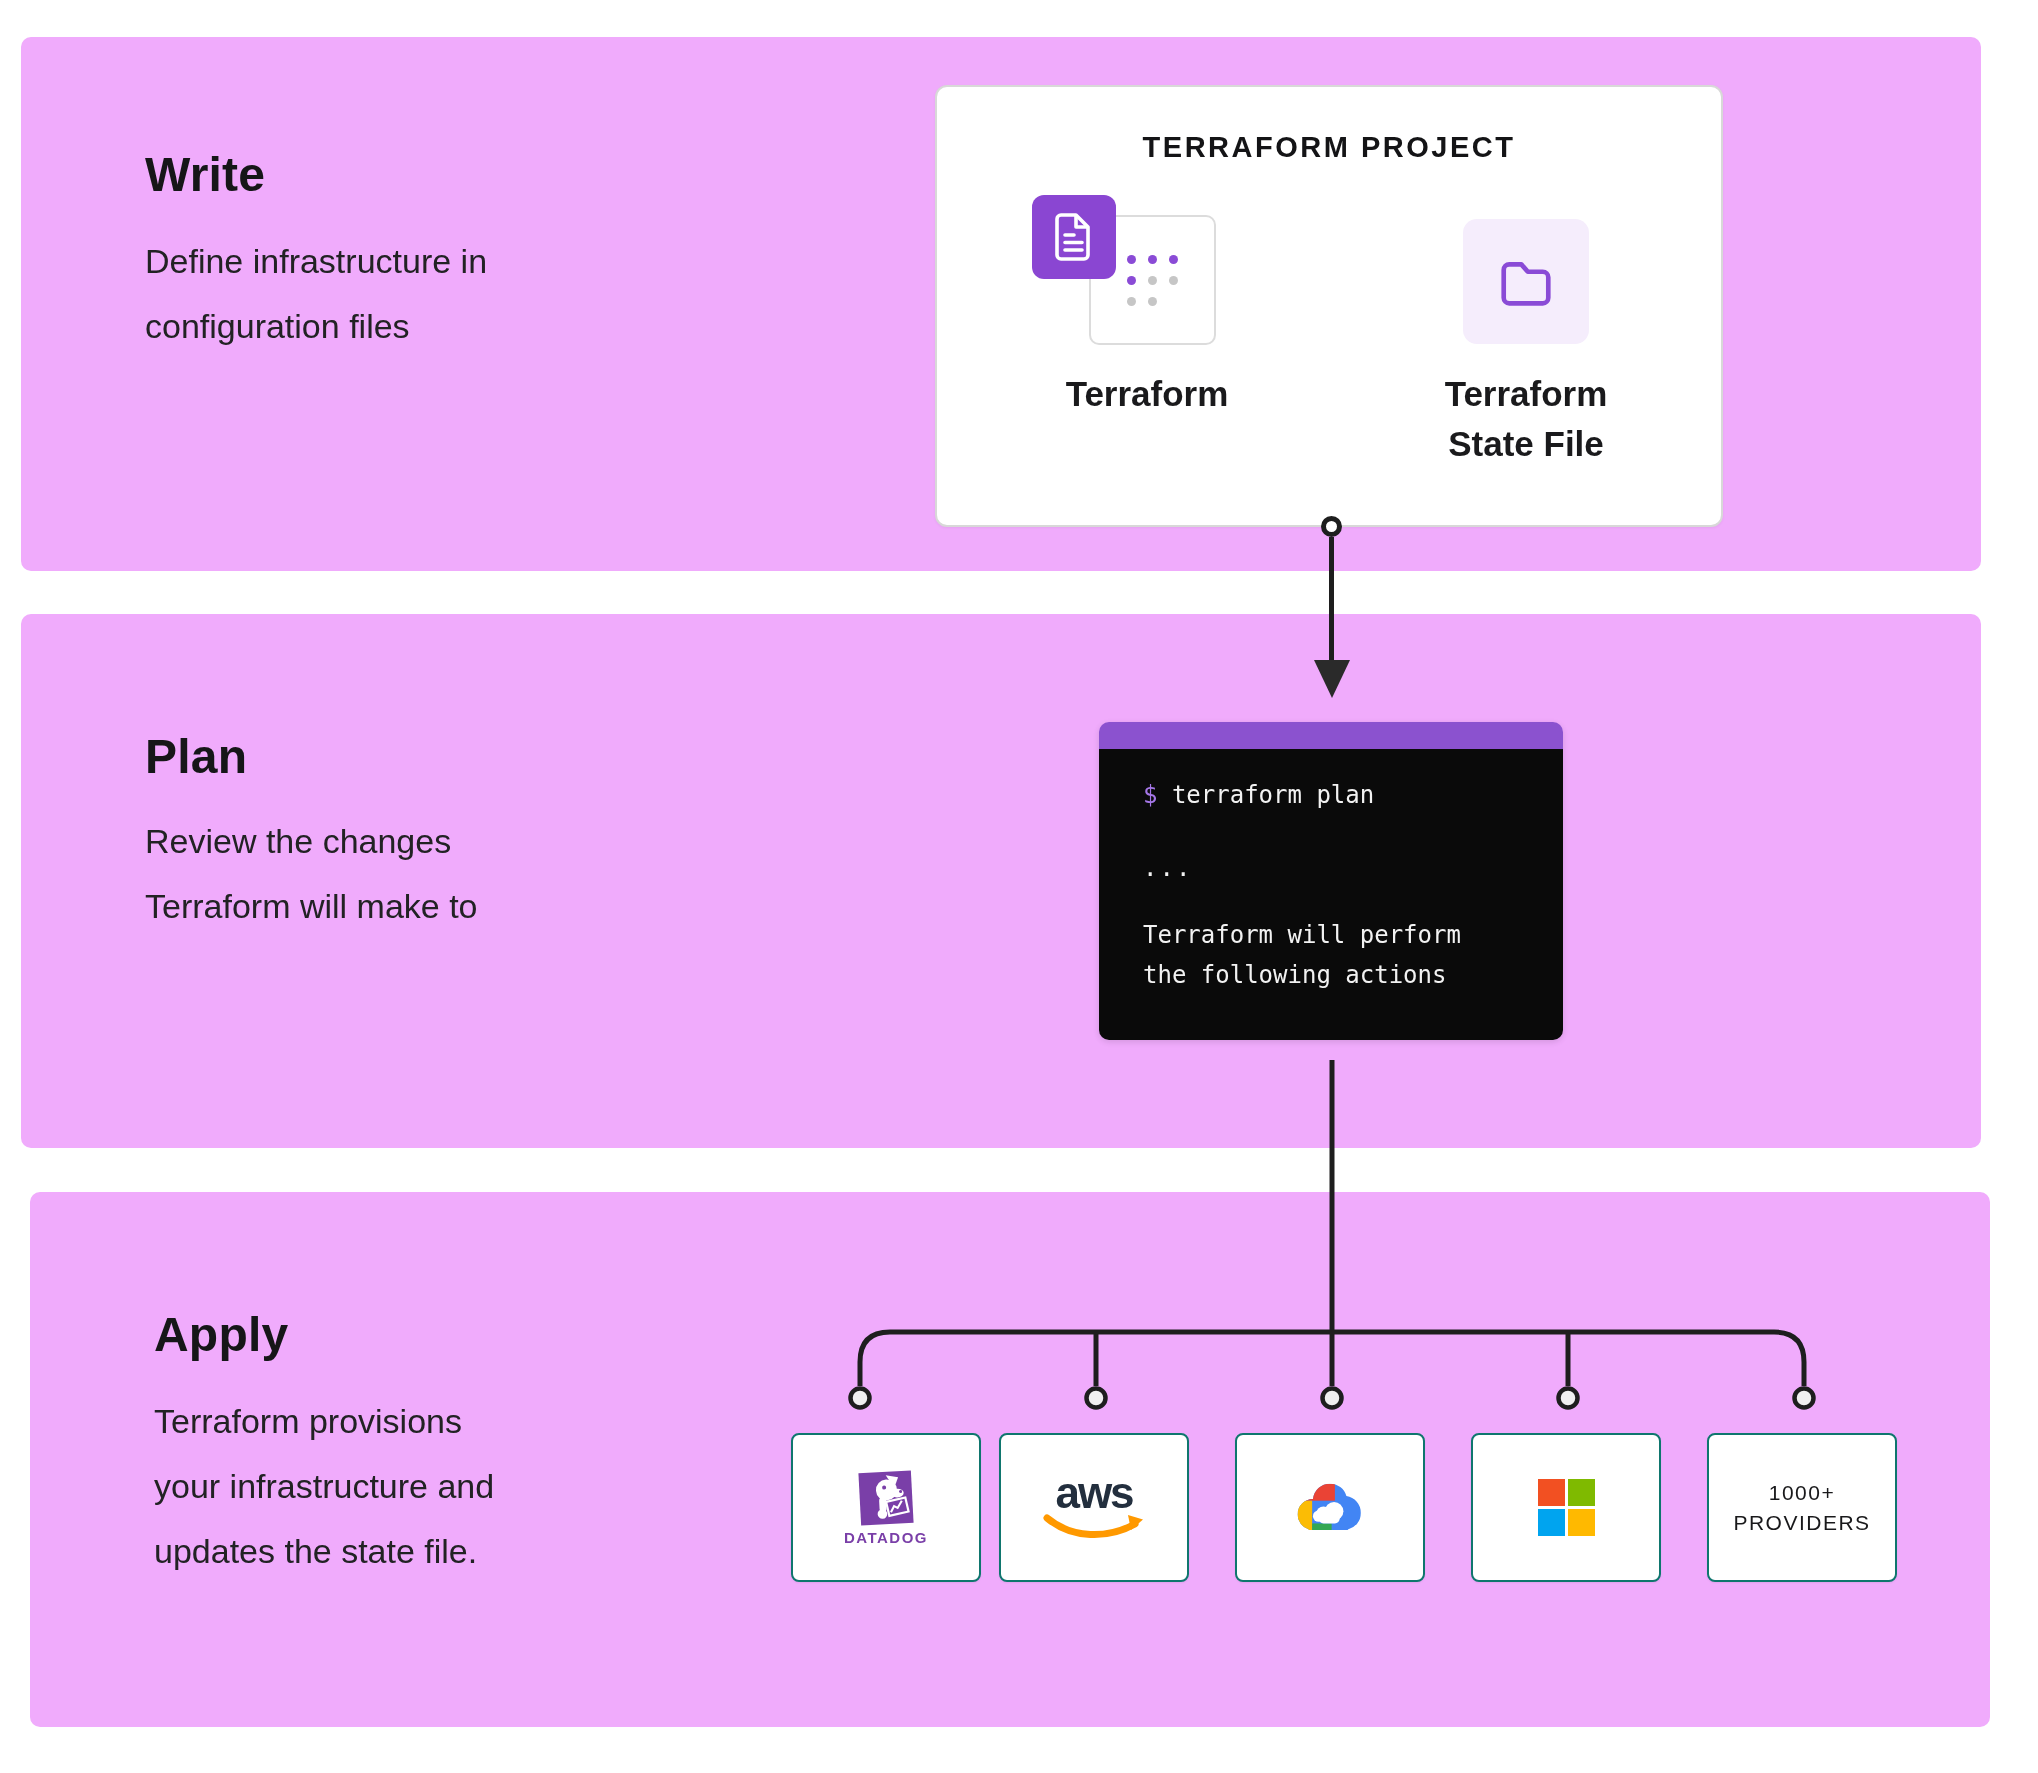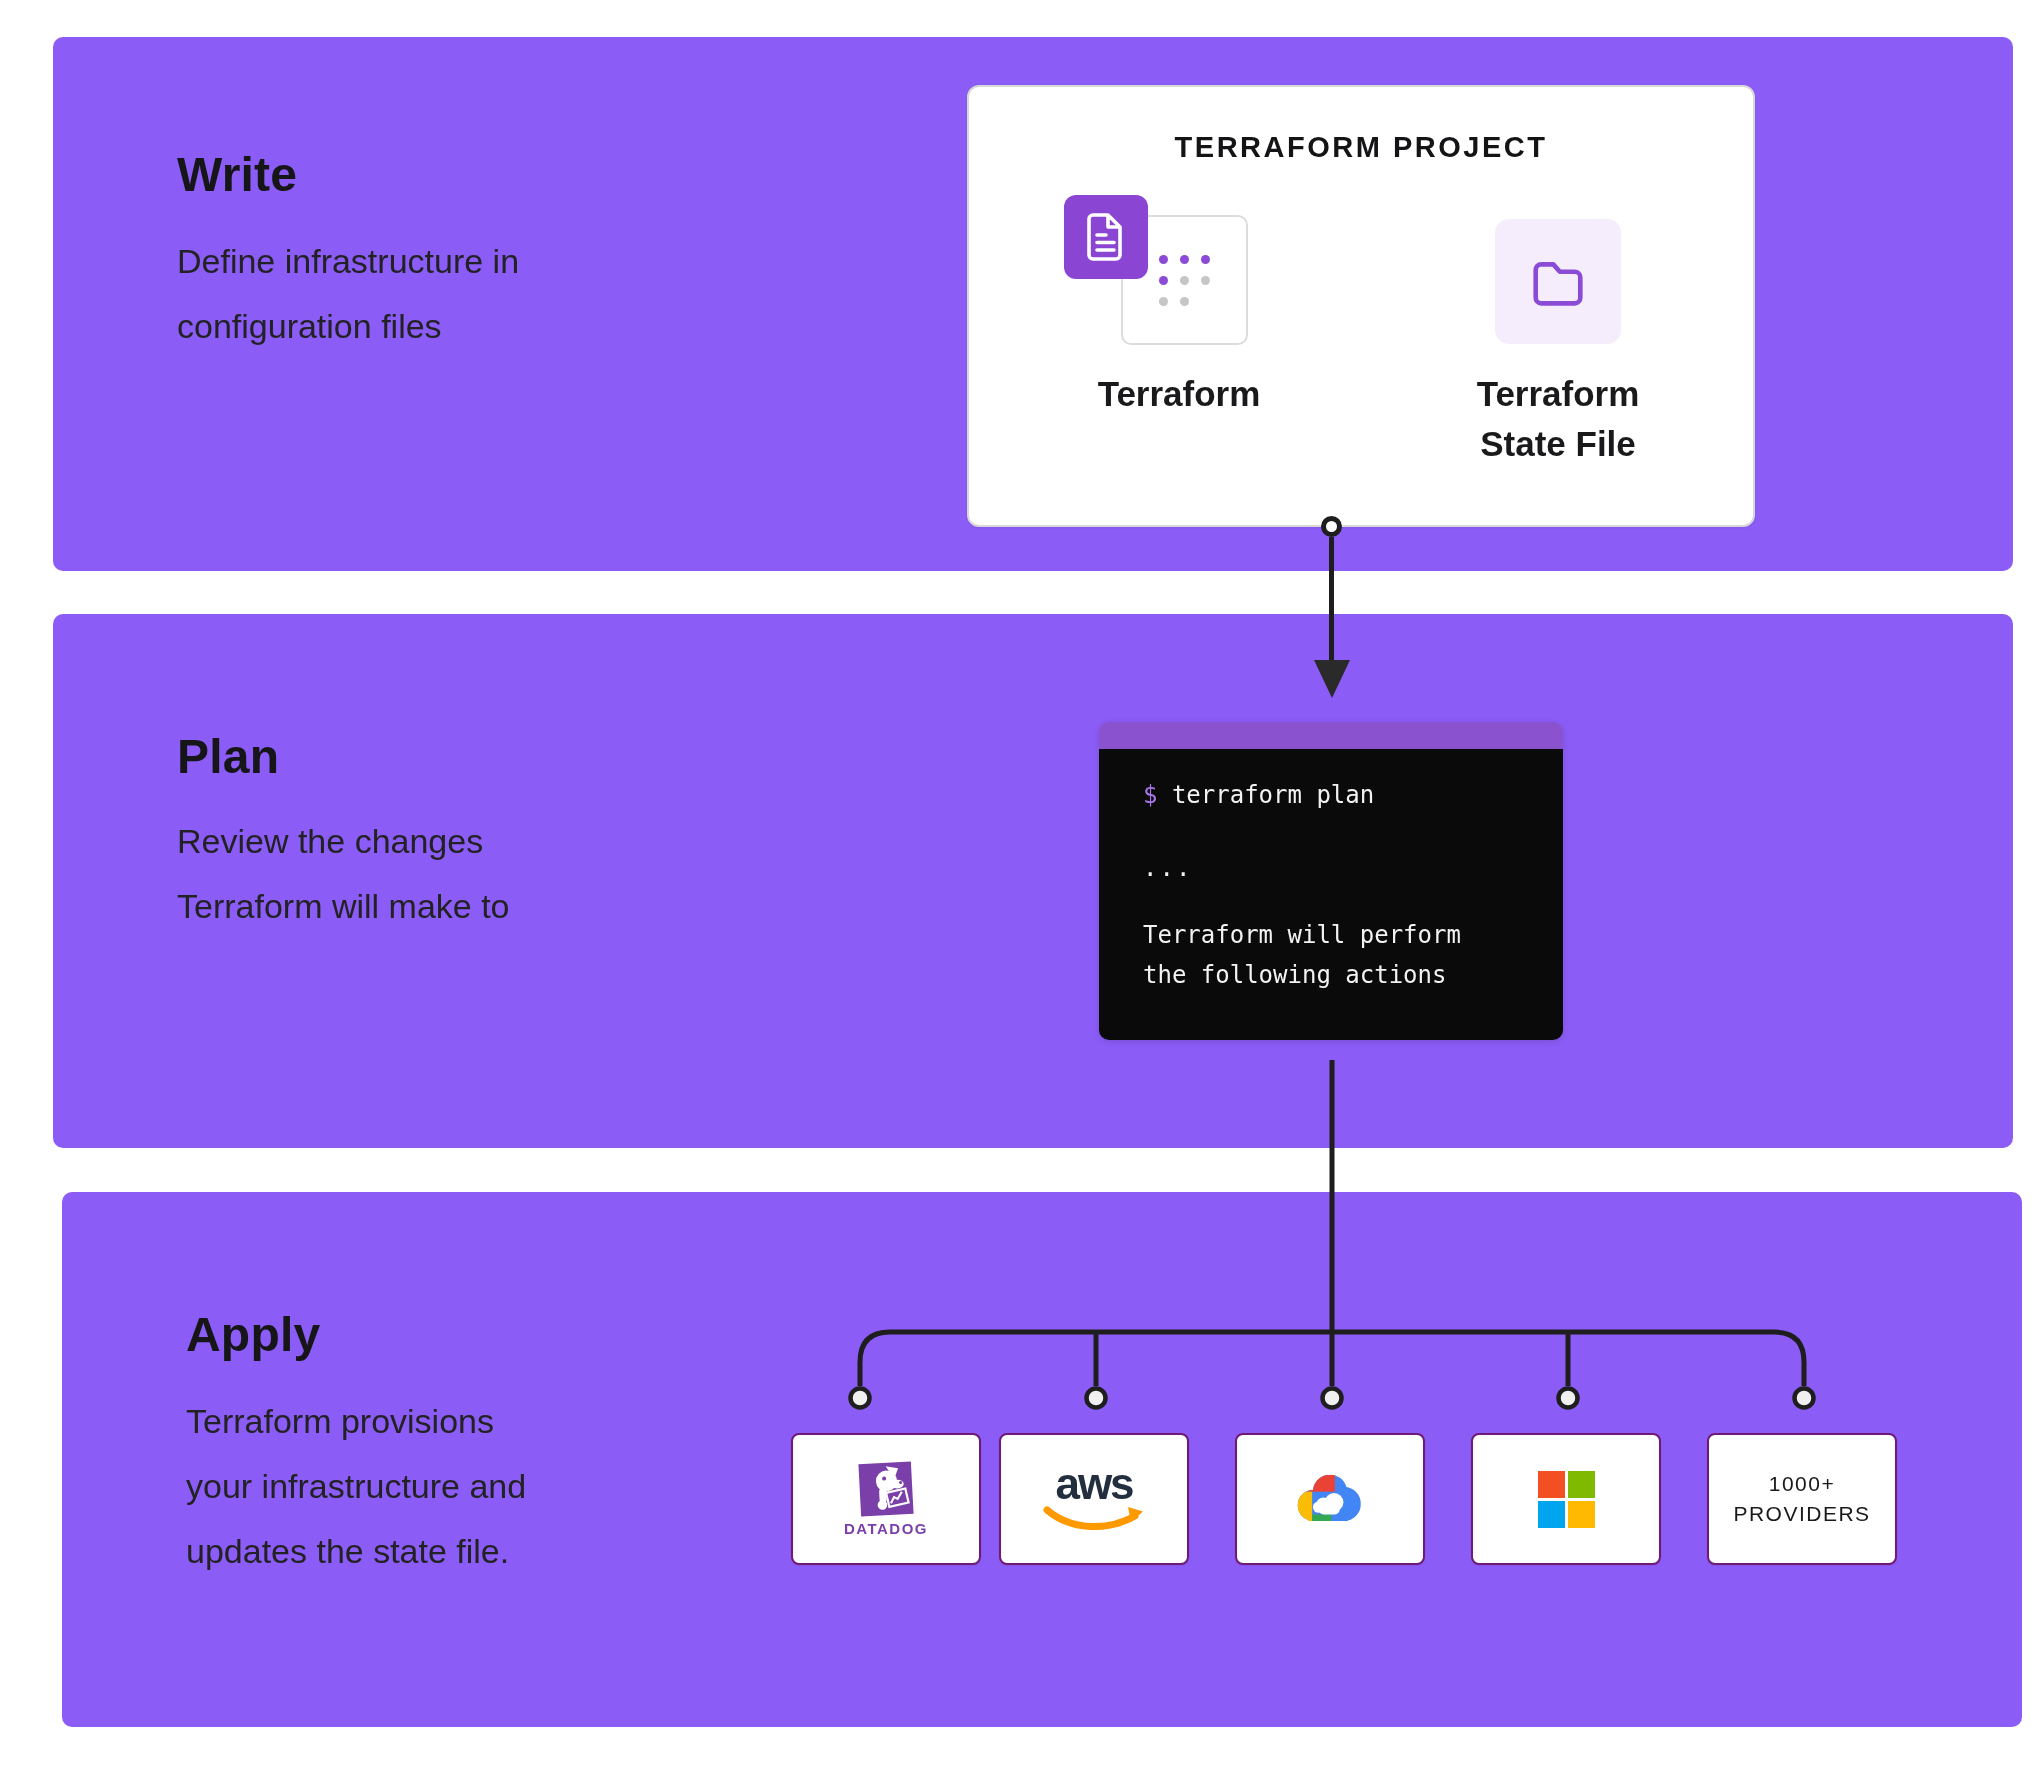--- a/index.html
+++ b/index.html
@@ -7,22 +7,22 @@
   body {
     font-family:"Liberation Sans", sans-serif;
     color:#1b1b1d;
     width:2038px; height:1773px;
     position:relative;
   }
   .page { position:absolute; left:0; top:0; width:2038px; height:1773px; }
 
   
   .panel {
-    position:absolute; left:53px; width:1960px;
-    background:#8b5cf6; border-radius:10px;
+    position:absolute; left:21px; width:1960px;
+    background:#f0abfc; border-radius:10px;
   }
   .panel-write { top:37px;  height:534px; }
   .panel-plan  { top:614px; height:534px; }
   .panel-apply { top:1192px; height:535px;margin-left:9px; }
 
   .step-heading {
     position:absolute; left:124px;
     font-size:48px; font-weight:700; line-height:1.05; color:#161618;
     letter-spacing:.2px;
   }
@@ -107,22 +107,22 @@
   .tline { white-space:pre; }
   .t-dots { margin-top:33px; letter-spacing:2px; }
   .t-out1 { margin-top:27px; }
   .prompt { color:#a577e8; }
 
   
   .branch-svg { position:absolute; left:820px; top:1040px; }
 
   
   .provider-card {
-    position:absolute; top:1433px; width:190px; height:132px;
-    background:#ffffff; border:2px solid #701a75; border-radius:8px;
+    position:absolute; top:1433px; width:190px; height:149px;
+    background:#ffffff; border:2px solid #0f766e; border-radius:8px;
     box-shadow:0 1px 2px rgba(0,0,0,.06);
     display:flex; flex-direction:column; align-items:center; justify-content:center;
   }
   .card-datadog { left:791px; }
   .card-aws     { left:999px; }
   .card-gcp     { left:1235px; }
   .card-ms      { left:1471px; }
   .card-more    { left:1707px; }
 
   .dd-wordmark {

